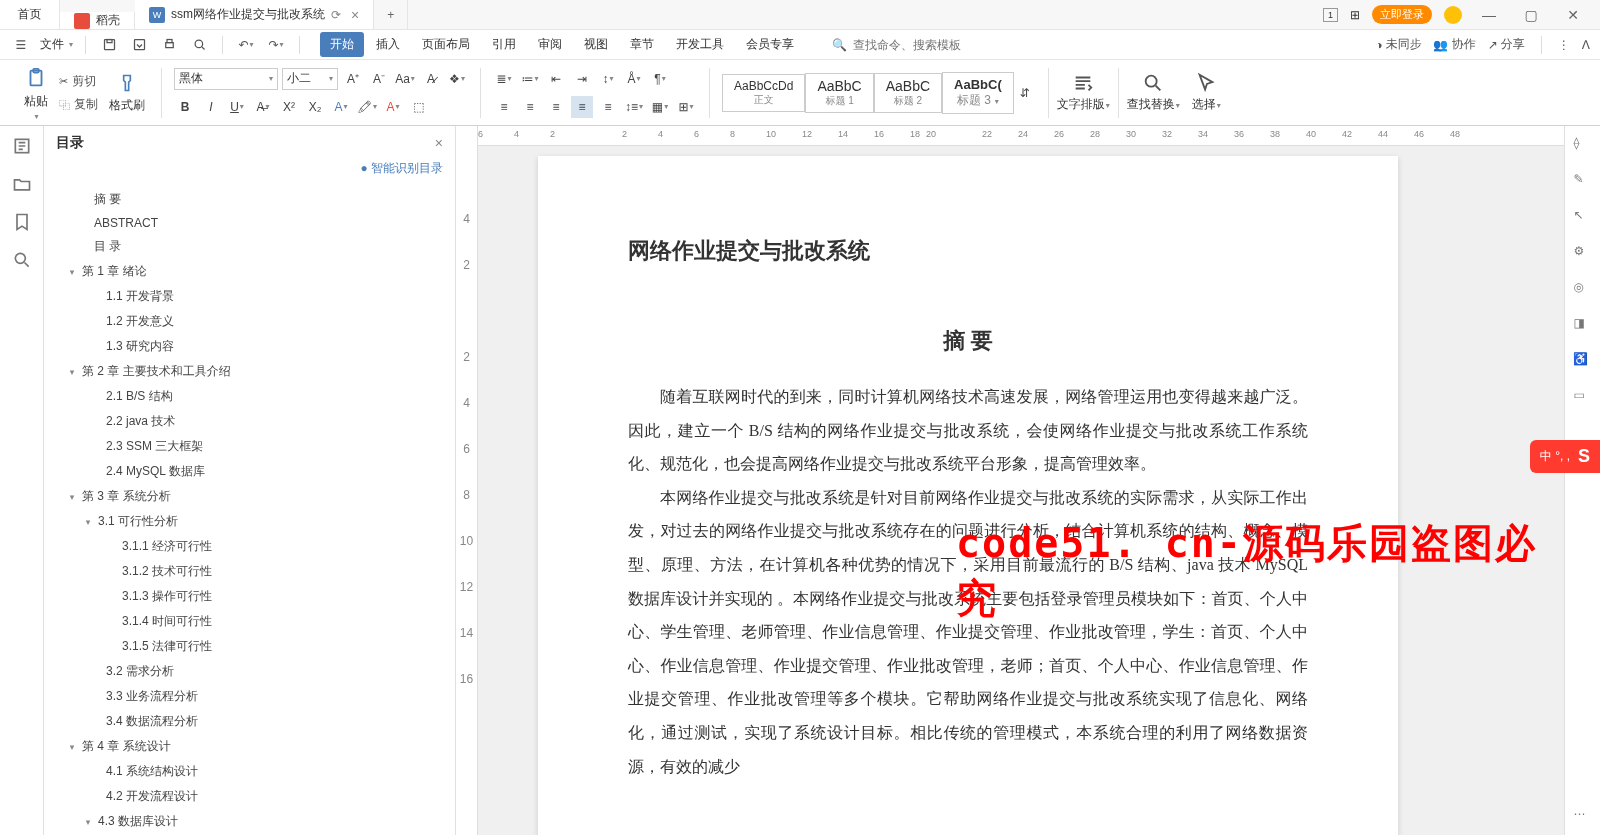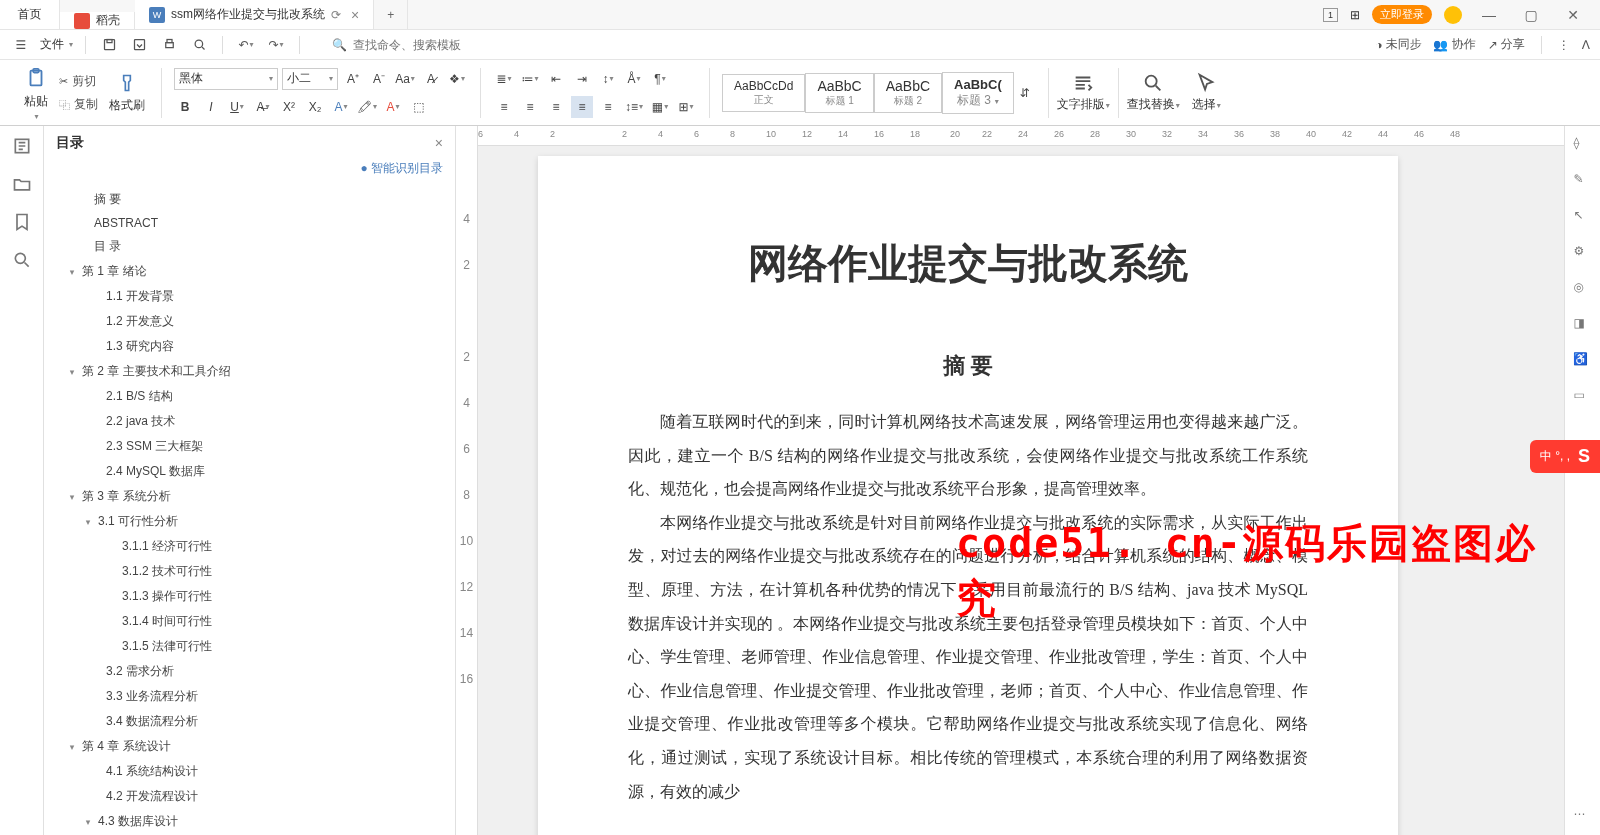--- a/index.html
+++ b/index.html
@@ -53,21 +53,21 @@
 .toc-item{padding:4px 12px;cursor:pointer;color:#444;white-space:nowrap;display:flex;align-items:center;gap:4px;}
 .chev{color:#888;font-size:9px;width:12px;display:inline-block;text-align:center;}
 .doc-area{flex:1;background:#f0f0f0;position:relative;display:flex;}
 .vruler{width:22px;background:#fff;border-right:1px solid #ddd;padding-top:40px;font-size:9px;color:#888;text-align:center;}
 .vruler div{height:46px;}
 .hruler-wrap{position:absolute;top:0;left:22px;right:0;height:20px;background:#fff;border-bottom:1px solid #ddd;display:flex;}
 .hruler{position:relative;height:20px;flex:1;}
 .hruler .tick{position:absolute;font-size:9px;color:#888;top:3px;}
 .page-wrap{flex:1;overflow:auto;padding:30px 0 0 60px;}
 .page{width:860px;background:#fff;box-shadow:0 2px 6px rgba(0,0,0,.15);padding:80px 90px 40px;min-height:1000px;position:relative;}
-.page h1{font-size:40px;font-weight:bold;text-align:center;margin-bottom:60px;font-family:"SimSun",serif;}
+.page h1{font-size:22px;font-weight:bold;text-align:left;margin-bottom:60px;font-family:"SimSun",serif;}
 .page .abs-ttl{font-size:22px;font-weight:bold;text-align:center;margin-bottom:24px;font-family:"SimSun",serif;}
 .page p{font-size:16px;line-height:2.1;text-indent:2em;font-family:"SimSun",serif;text-align:justify;}
 .watermark{position:absolute;top:390px;left:500px;color:#ff0000;font-size:40px;font-weight:bold;font-family:"SimSun",monospace;letter-spacing:2px;pointer-events:none;z-index:5;}
 .rightstrip{width:36px;border-left:1px solid #e0e0e0;display:flex;flex-direction:column;align-items:center;padding-top:10px;gap:18px;}
 .rightstrip .sb{width:18px;height:18px;color:#777;cursor:pointer;}
 .ime{position:absolute;right:0;top:440px;background:#ff3b30;color:#fff;padding:6px 10px;border-radius:6px 0 0 6px;display:flex;align-items:center;gap:8px;font-size:13px;}
 .doc-icon-float{position:absolute;left:530px;top:285px;width:18px;height:18px;color:#4a7ebb;}
 svg{display:block;}
 </style>
 </head>
@@ -127,20 +127,31 @@
   <span class="qb">
       <svg viewBox="0 0 24 24" fill="none" stroke="currentColor" stroke-width="2">
         <circle cx="11" cy="11" r="6"></circle>
         <path d="M16 16l4 4"></path>
       </svg>
     </span>
   <span class="sep"></span>
   <span class="qb">↶<span class="dd">▾</span></span>
   <span class="qb">↷<span class="dd">▾</span></span>
   <span class="sep"></span>
+  <div class="menutabs">
+    <span class="mtab active">开始</span>
+    <span class="mtab">插入</span>
+    <span class="mtab">页面布局</span>
+    <span class="mtab">引用</span>
+    <span class="mtab">审阅</span>
+    <span class="mtab">视图</span>
+    <span class="mtab">章节</span>
+    <span class="mtab">开发工具</span>
+    <span class="mtab">会员专享</span>
+  </div>
   <div class="search">
     <span>🔍</span>
     <input placeholder="查找命令、搜索模板" style="">
   </div>
   <div class="qright">
     <span class="item">◑ <span>未同步</span></span>
     <span class="item">👥 <span>协作</span></span>
     <span class="item">↗ <span>分享</span></span>
     <span class="sep"></span>
     <span>⋮</span>
@@ -438,21 +449,21 @@
           <span class="tick" style="left: 108px;"></span>
           <span class="tick" style="left: 144px;">2</span>
           <span class="tick" style="left: 180px;">4</span>
           <span class="tick" style="left: 216px;">6</span>
           <span class="tick" style="left: 252px;">8</span>
           <span class="tick" style="left: 288px;">10</span>
           <span class="tick" style="left: 324px;">12</span>
           <span class="tick" style="left: 360px;">14</span>
           <span class="tick" style="left: 396px;">16</span>
           <span class="tick" style="left: 432px;">18</span>
-          <span class="tick" style="left: 472px;">20</span>
+          <span class="tick" style="left: 448px;">20</span>
           <span class="tick" style="left: 504px;">22</span>
           <span class="tick" style="left: 540px;">24</span>
           <span class="tick" style="left: 576px;">26</span>
           <span class="tick" style="left: 612px;">28</span>
           <span class="tick" style="left: 648px;">30</span>
           <span class="tick" style="left: 684px;">32</span>
           <span class="tick" style="left: 720px;">34</span>
           <span class="tick" style="left: 756px;">36</span>
           <span class="tick" style="left: 792px;">38</span>
           <span class="tick" style="left: 828px;">40</span>

